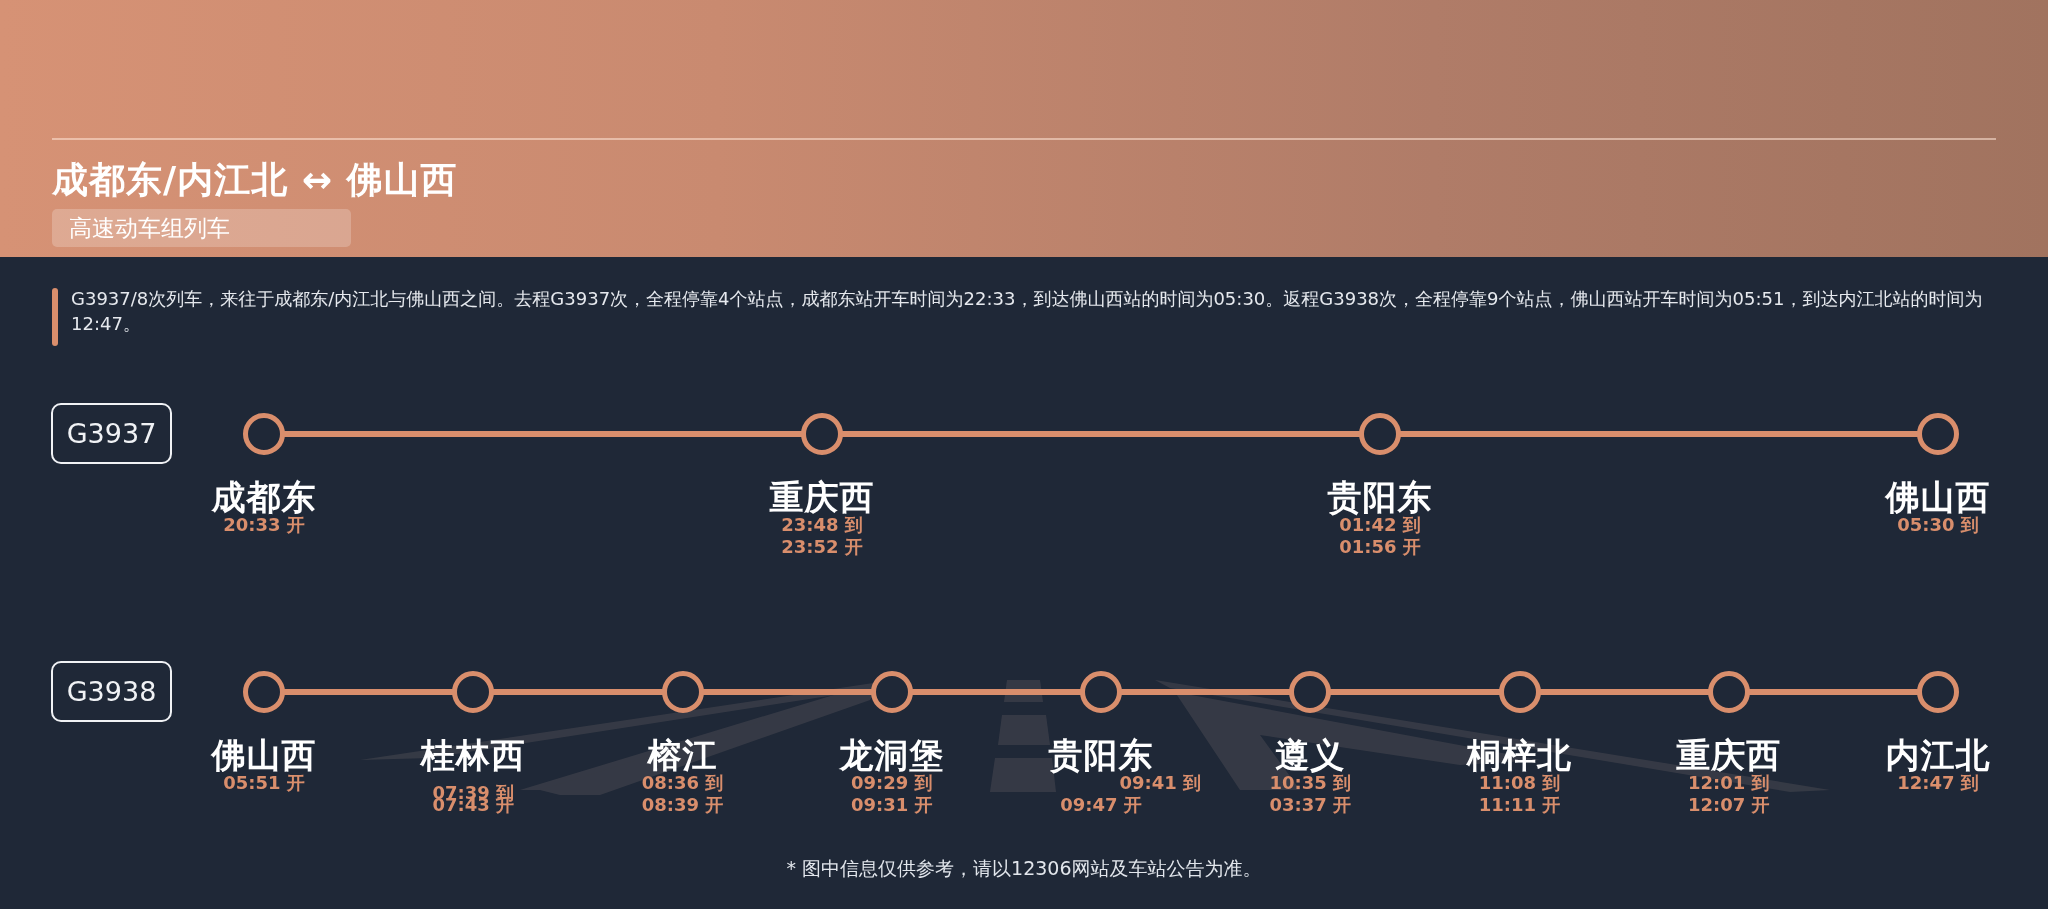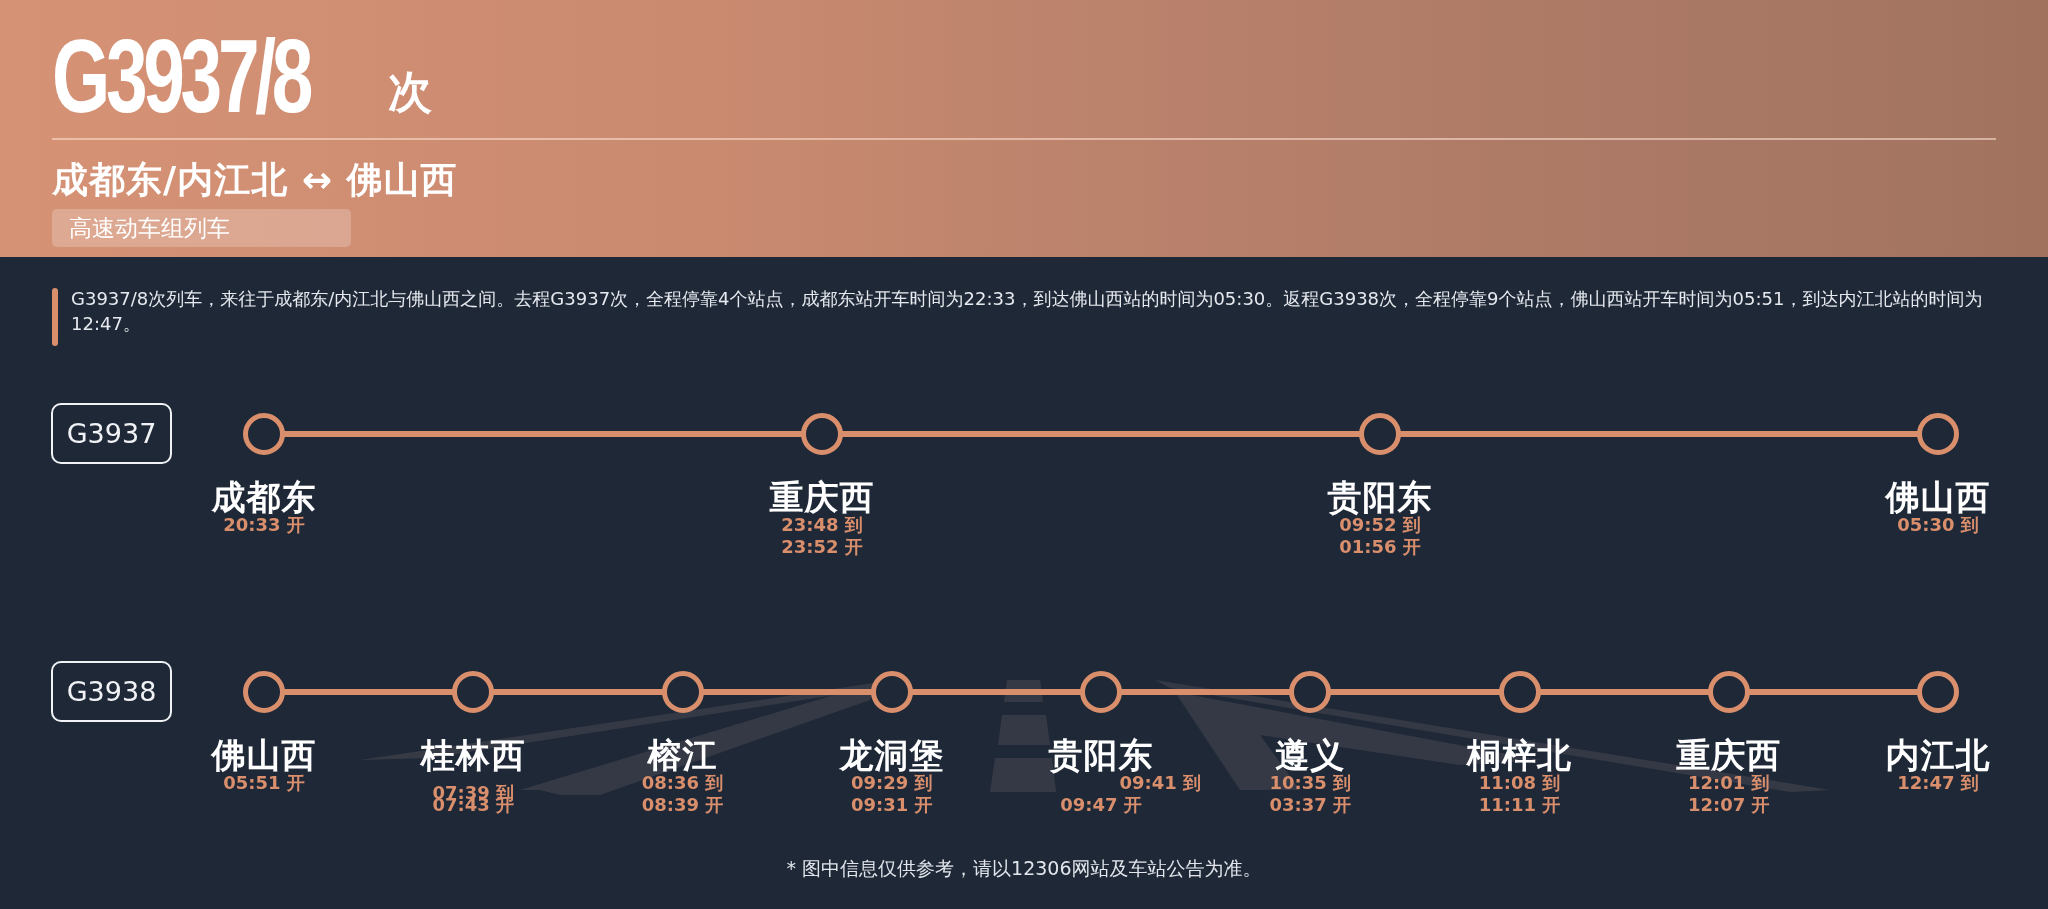--- a/index.html
+++ b/index.html
@@ -45,24 +45,20 @@
   }
   .st-name { position: absolute; left: 0; width: 200px; font-size: 34px; font-weight: bold; color: #ffffff; letter-spacing: 1px; margin-top: 9px; }
   .st-time { position: absolute; left: 0; width: 200px; font-size: 18px; font-weight: bold; color: #d98e6c; line-height: 22px; }
 
   .footer-note { position: absolute; left: 0; width: 2048px; top: 856px; text-align: center; font-size: 19px; color: #e2e6ec; }
 </style>
 </head>
 <body>
 
 <div class="header">
-  <div class="title-row">
-    <span class="train-no">G3937/8</span>
-    <span class="train-suffix">次</span>
-  </div>
   <div class="header-divider"></div>
   <div class="route">成都东/内江北 ↔ 佛山西</div>
   <div class="train-type">高速动车组列车</div>
 </div>
 
 <div class="desc">
   <div class="desc-bar"></div>
   <div class="desc-text">G3937/8次列车，来往于成都东/内江北与佛山西之间。去程G3937次，全程停靠4个站点，成都东站开车时间为22:33，到达佛山西站的时间为05:30。返程G3938次，全程停靠9个站点，佛山西站开车时间为05:51，到达内江北站的时间为12:47。</div>
 </div>
 
@@ -90,21 +86,21 @@
       </div>
       <div class="station" style="left: 722px; top: 0px;">
         <div class="node" style="top: 13px;"></div>
         <div class="st-name" style="top: 66px;">重庆西</div>
         <div class="st-time" style="top: 114px;">23:48 到</div>
         <div class="st-time" style="top: 136px;">23:52 开</div>
       </div>
       <div class="station" style="left: 1280px; top: 0px;">
         <div class="node" style="top: 13px;"></div>
         <div class="st-name" style="top: 66px;">贵阳东</div>
-        <div class="st-time" style="top: 114px;">09:52 到</div>
+        <div class="st-time" style="top: 114px;">01:42 到</div>
         <div class="st-time" style="top: 136px;">01:56 开</div>
       </div>
       <div class="station" style="left: 1838px; top: 0px;">
         <div class="node" style="top: 13px;"></div>
         <div class="st-name" style="top: 66px;">佛山西</div>
         <div class="st-time" style="top: 114px;">05:30 到</div>
       </div>
     </div>
     <div class="route-row" style="top: 658px;">
       <div class="row-label" style="top: 3px;">G3938</div>

